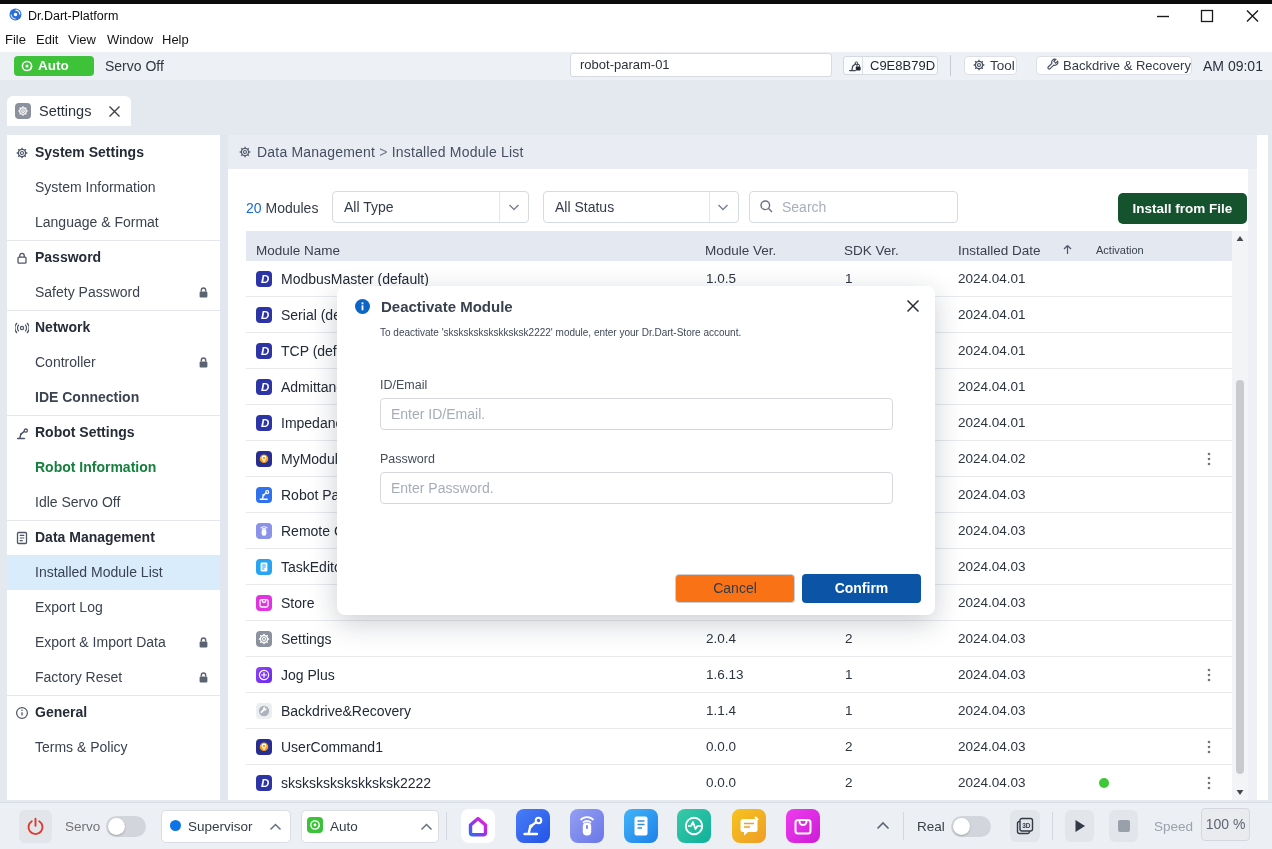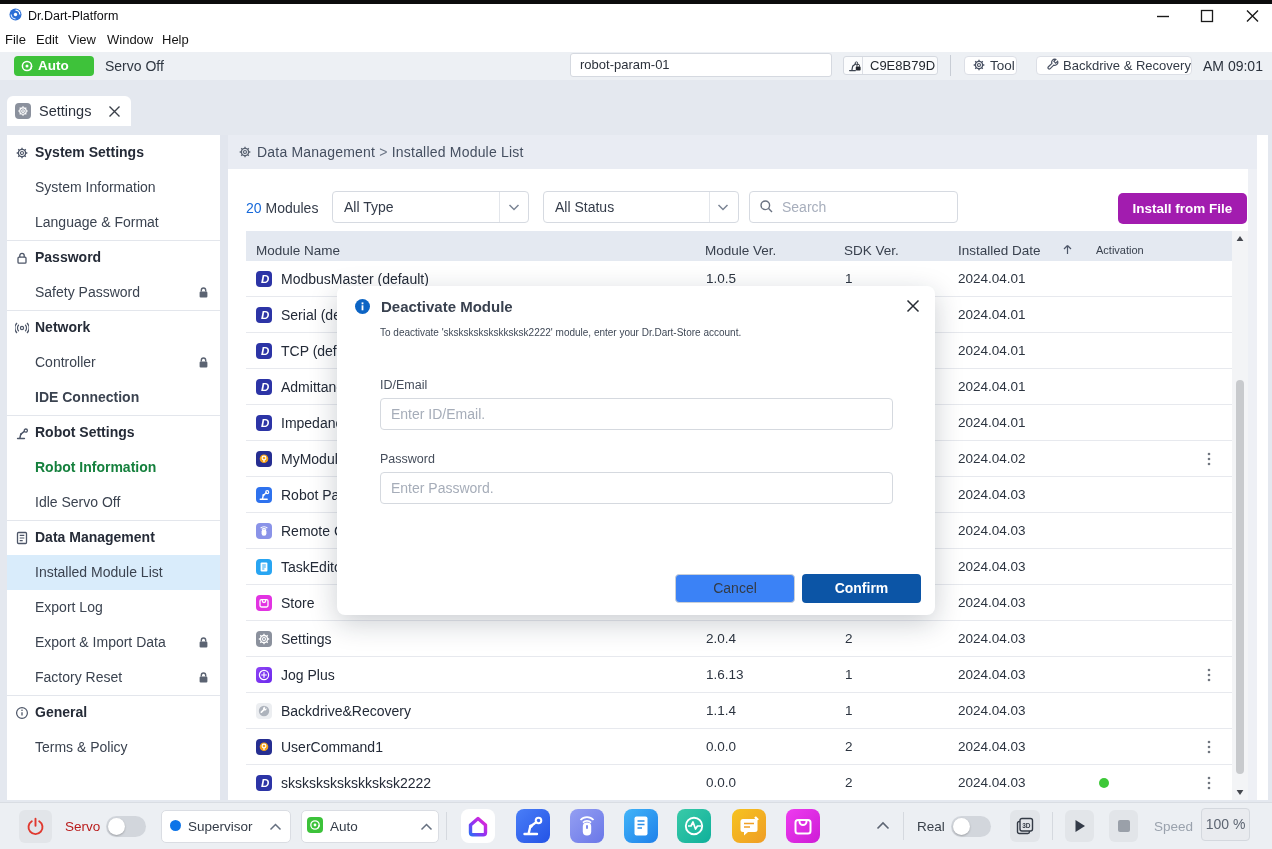--- a/index.html
+++ b/index.html
@@ -168,21 +168,21 @@
 <div class="abs" style="left:709px;top:192px;width:1px;height:30px;background:#e3e6eb"></div>
 <svg class="abs ic" style="left:717px;top:204px" width="12" height="7" viewBox="0 0 12 7">
       <path d="M1.5 1l4.5 4.5L10.5 1" fill="none" stroke="#7b8494" stroke-width="1.5"></path>
     </svg>
 <div class="abs" style="left:749px;top:191px;width:209px;height:32px;background:#fff;border:1px solid #d6dae1;border-radius:4px"></div>
 <svg class="abs ic" style="left:759px;top:199px" width="15" height="15" viewBox="0 0 15 15">
 <circle cx="6.3" cy="6.3" r="4.3" fill="none" stroke="#6b7382" stroke-width="1.4"></circle>
 <path d="M9.6 9.6l3.4 3.4" stroke="#6b7382" stroke-width="1.4"></path>
     </svg>
 <div class="abs" style="left:782px;top:191px;height:32px;line-height:32px;font-size:14px;color:#a7aebc">Search</div>
-<div class="abs" style="left:1118px;top:193px;width:129px;height:31px;background:#a21caf;border-radius:5px;text-align:center;line-height:31px;font-size:13.5px;font-weight:700;color:#fff">Install from File</div>
+<div class="abs" style="left:1118px;top:193px;width:129px;height:31px;background:#14532d;border-radius:5px;text-align:center;line-height:31px;font-size:13.5px;font-weight:700;color:#fff">Install from File</div>
 <div class="abs" style="left:246px;top:231px;width:986px;height:30px;background:#e4e9f1"></div>
 <div class="abs" style="left:256px;top:237px;height:27px;line-height:27px;font-size:13.5px;color:#39414e">Module Name</div>
 <div class="abs" style="left:705px;top:237px;height:27px;line-height:27px;font-size:13.5px;color:#39414e">Module Ver.</div>
 <div class="abs" style="left:844px;top:237px;height:27px;line-height:27px;font-size:13.5px;color:#39414e">SDK Ver.</div>
 <div class="abs" style="left:958px;top:237px;height:27px;line-height:27px;font-size:13.5px;color:#39414e">Installed Date</div>
 <div class="abs" style="left:1096px;top:237px;height:27px;line-height:27px;font-size:11px;color:#39414e">Activation</div>
 <svg class="abs ic" style="left:1062px;top:244px" width="11" height="11" viewBox="0 0 11 11">
 <path d="M5.5 10V1.5M5.5 1.5L2 5M5.5 1.5L9 5" fill="none" stroke="#4d5668" stroke-width="1.2"></path>
     </svg>
 <div class="abs" style="left:246px;top:261px;width:986px;height:36px;background:#fff"></div>
@@ -394,29 +394,29 @@
 <svg class="abs ic" style="left:906px;top:299px" width="14" height="14" viewBox="0 0 14 14">
 <path d="M1.5 1.5l11 11M12.5 1.5l-11 11" stroke="#272c34" stroke-width="1.5"></path>
     </svg>
 <div class="abs" style="left:380px;top:321px;width:500px;font-size:10px;line-height:24px;color:#3f4856">To deactivate 'skskskskskskksksk2222' module, enter your Dr.Dart-Store account.</div>
 <div class="abs" style="left:380px;top:379px;height:13px;line-height:13px;font-size:12.5px;color:#454d5b">ID/Email</div>
 <div class="abs" style="left:380px;top:398px;width:513px;height:32px;background:#fff;border:1px solid #d5d9df;border-radius:4px"></div>
 <div class="abs" style="left:391px;top:398px;height:32px;line-height:32px;font-size:14px;color:#a6adb9">Enter ID/Email.</div>
 <div class="abs" style="left:380px;top:453px;height:13px;line-height:13px;font-size:12.5px;color:#454d5b">Password</div>
 <div class="abs" style="left:380px;top:472px;width:513px;height:32px;background:#fff;border:1px solid #d5d9df;border-radius:4px"></div>
 <div class="abs" style="left:391px;top:472px;height:32px;line-height:32px;font-size:14px;color:#a6adb9">Enter Password.</div>
-<div class="abs" style="left:675px;top:574px;width:120px;height:29px;background:#3b82f6;border:1px solid #c9cfd7;border-radius:4px;text-align:center;line-height:27px;font-size:14px;color:#333b47">Cancel</div>
+<div class="abs" style="left:675px;top:574px;width:120px;height:29px;background:#f97316;border:1px solid #c9cfd7;border-radius:4px;text-align:center;line-height:27px;font-size:14px;color:#333b47">Cancel</div>
 <div class="abs" style="left:802px;top:574px;width:119px;height:29px;background:#0c55a6;border-radius:4px;text-align:center;line-height:29px;font-size:14px;font-weight:700;color:#fff">Confirm</div>
 <div class="abs" style="left:0;top:802px;width:1272px;height:47px;background:#eceff3;border-top:1px solid #d9dde3"></div>
 <div class="abs" style="left:19px;top:810px;width:33px;height:33px;background:#e2e5e9;border-radius:6px"></div>
 <svg class="abs ic" style="left:26px;top:817px" width="19" height="19" viewBox="0 0 19 19">
 <path d="M5.8 4.2a7 7 0 1 0 7.4 0" fill="none" stroke="#e0382e" stroke-width="1.9" stroke-linecap="round"></path>
 <path d="M9.5 1.8v7" stroke="#e0382e" stroke-width="1.9" stroke-linecap="round"></path>
     </svg>
-<div class="abs" style="left:65px;top:810px;height:33px;line-height:33px;font-size:13.5px;color:#b91c1c">Servo</div>
+<div class="abs" style="left:65px;top:810px;height:33px;line-height:33px;font-size:13.5px;color:#737373">Servo</div>
 <div class="abs" style="left:106px;top:816px;width:40px;height:21px;background:#d2d6dc;border-radius:11px"></div>
 <div class="abs" style="left:108px;top:818px;width:17px;height:17px;background:#fff;border-radius:50%;box-shadow:0 1px 2px rgba(0,0,0,.25)"></div>
 <div class="abs" style="left:161px;top:810px;width:130px;height:33px;background:#fff;border:1px solid #dadde3;border-radius:5px"></div>
 <div class="abs" style="left:170px;top:820px;width:11px;height:11px;background:#0d74e8;border-radius:50%"></div>
 <div class="abs" style="left:188px;top:810px;height:33px;line-height:33px;font-size:13.5px;color:#333b47">Supervisor</div>
 <svg class="abs ic" style="left:269px;top:823px" width="13" height="8" viewBox="0 0 13 8">
       <path d="M1.5 6.5L6.5 1.5l5 5" fill="none" stroke="#667080" stroke-width="1.5"></path>
     </svg>
 <div class="abs" style="left:301px;top:810px;width:138px;height:33px;background:#fff;border:1px solid #dadde3;border-radius:5px"></div>
 <svg class="abs ic" style="left:307px;top:817px" width="16" height="16" viewBox="0 0 16 16">

